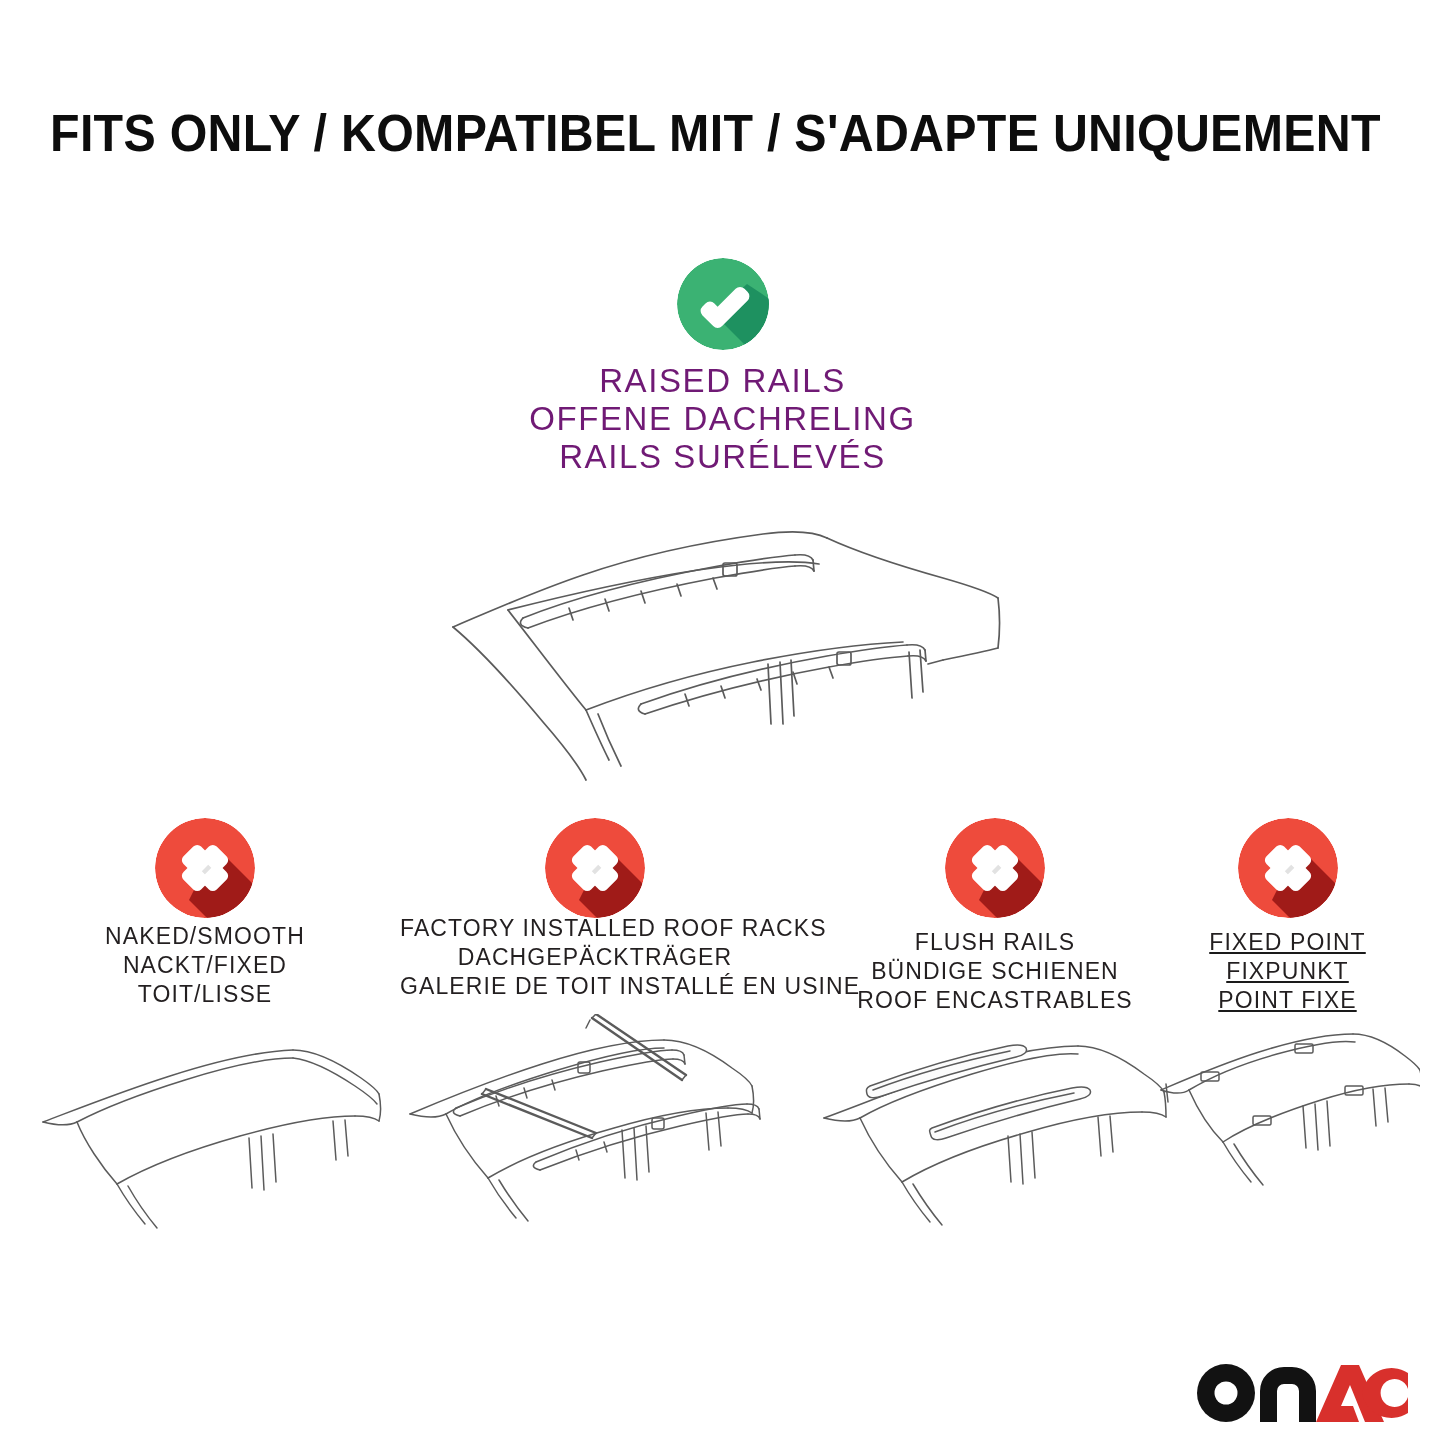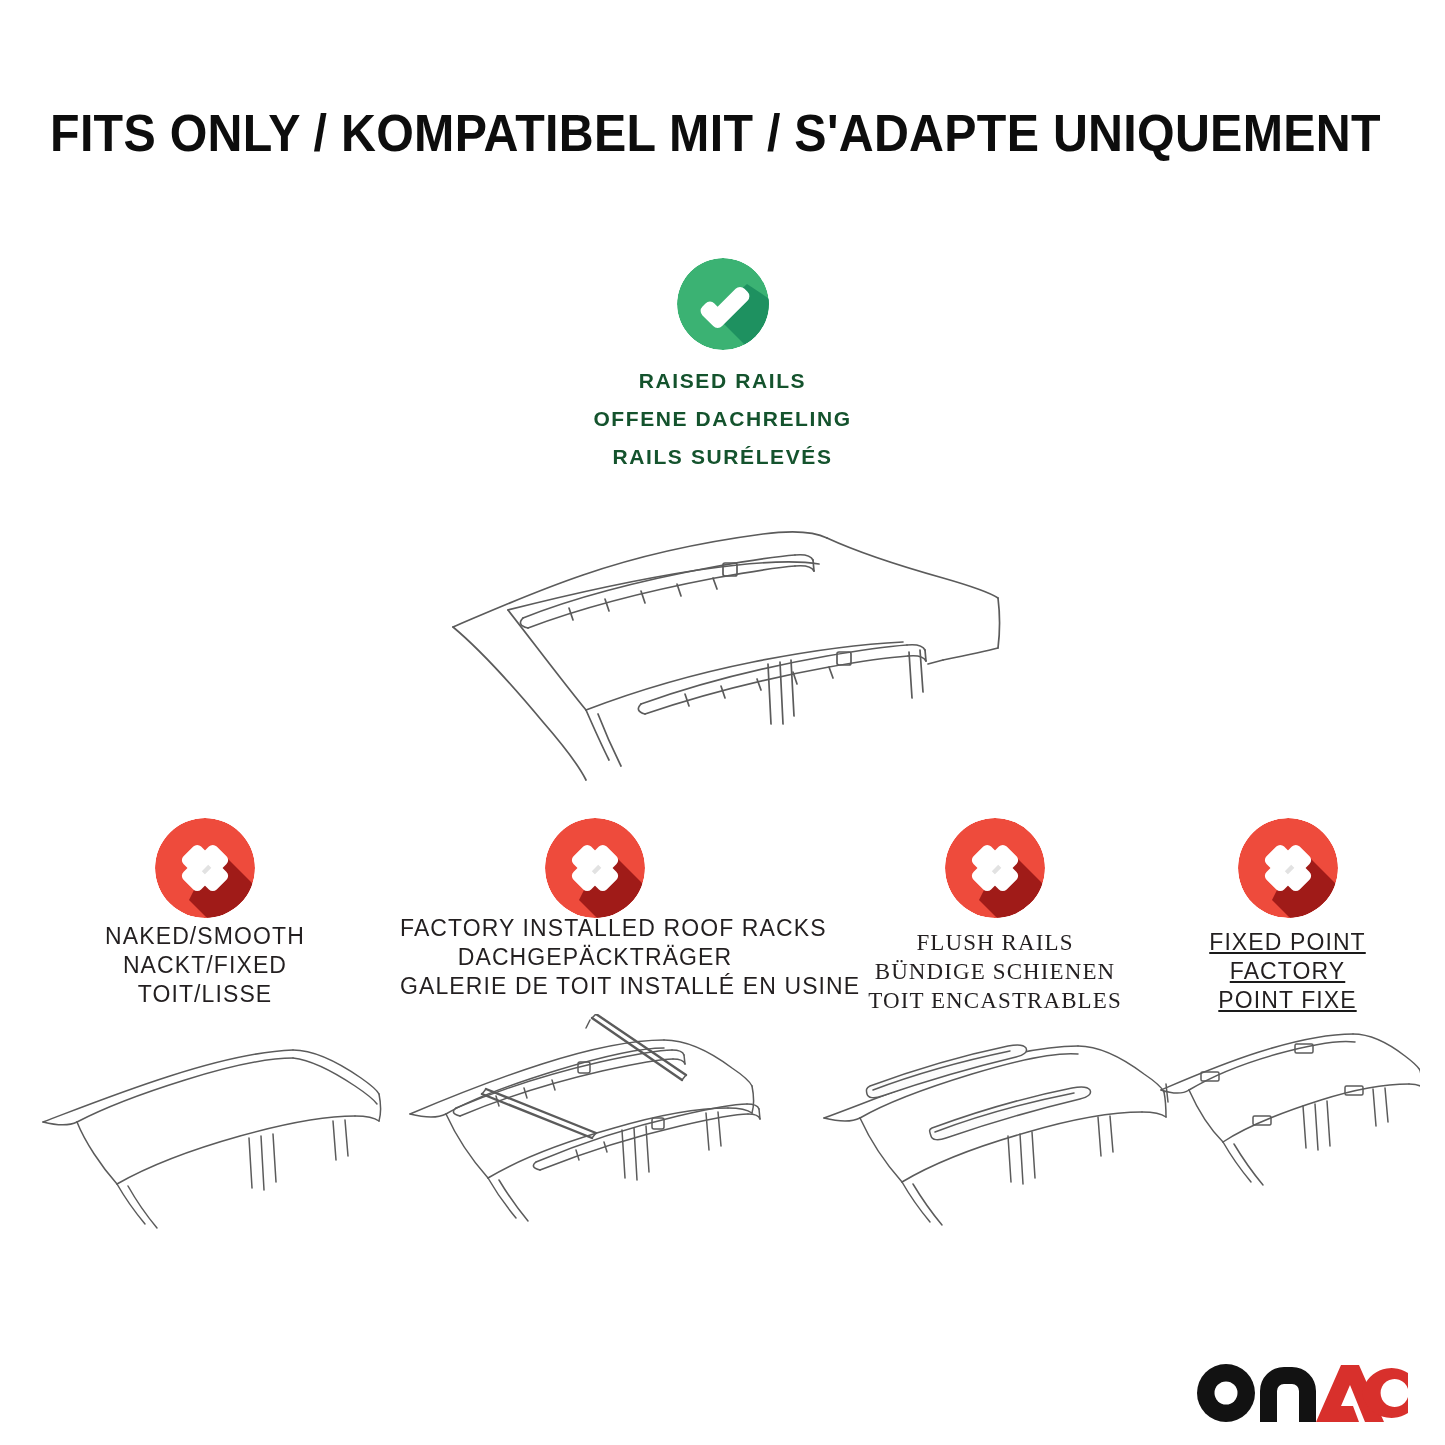--- a/index.html
+++ b/index.html
@@ -60,25 +60,25 @@
     height: 92px;
   }
   #fits-labels {
     position: absolute;
     top: 362px;
     left: 0;
     width: 1445px;
     text-align: center;
   }
   .fits-line {
-    font-size: 21px;
+    font-size: 33px;
     line-height: 38px;
-    font-weight: 700;
+    font-weight: 400;
     letter-spacing: 1.6px;
-    color: #14532d;
+    color: #701a75;
     white-space: nowrap;
   }
 
   #main-illustration {
     position: absolute;
     top: 492px;
     left: 50%;
     margin-left: -300px;
     width: 600px;
     height: 300px;
@@ -120,21 +120,21 @@
   #col-2 { left: 810px;  width: 370px; }
   #col-3 { left: 1155px; width: 265px; }
 
   #col-0 .col-icon { left: 130px; }
   #col-1 .col-icon { left: 145px; }
   #col-2 .col-icon { left: 135px; }
   #col-3 .col-icon { left: 83px; }
 
   #col-0 .col-labels { top: 104px; text-align: center; }
   #col-1 .col-labels { top: 96px; }
-  #col-2 .col-labels { top: 110px; font-family: Liberation Serif, serif; }
+  #col-2 .col-labels { top: 110px; }
   #col-3 .col-labels { top: 110px; text-decoration: underline; }
 
   #col-0 .col-illustration { top: 208px; height: 230px; }
   #col-1 .col-illustration { top: 196px; height: 240px; }
   #col-2 .col-illustration { top: 206px; height: 230px; }
   #col-3 .col-illustration { top: 206px; height: 230px; }
 
   
   #omac-logo {
     position: absolute;
@@ -380,21 +380,21 @@
         <path d="M61.7 28.5 L71.5 38.3 A5.5 5.5 0 0 1 71.5 46.1 L46.1 71.5 A5.5 5.5 0 0 1 38.3 71.5 L28.5 61.7 A5.5 5.5 0 0 1 28.5 53.9 L53.9 28.5 A5.5 5.5 0 0 1 61.7 28.5 Z" fill="#ffffff"></path>
         <path d="M53.2 46.8 L46.8 53.2 L57.8 64.2 A5.5 5.5 0 0 0 65.6 64.2 L64.2 57.8 Z" fill="#E2E2E2"></path>
         <path d="M61.7 71.5 L71.5 61.7 A5.5 5.5 0 0 0 71.5 53.9 L61.9 44.3 L44.3 61.9 L53.9 71.5 A5.5 5.5 0 0 0 61.7 71.5 Z" fill="#ffffff"></path>
       </g>
     </svg>
   </div>
 
   <div class="col-labels">
     <div class="col-line">FLUSH RAILS</div>
     <div class="col-line">BÜNDIGE SCHIENEN</div>
-    <div class="col-line">TOIT ENCASTRABLES</div>
+    <div class="col-line">ROOF ENCASTRABLES</div>
   </div>
 
   <div class="col-illustration">
     <svg width="370" height="230" viewBox="0 0 370 230" aria-hidden="true">
       <g fill="none" stroke="#5b5b5b" stroke-width="1.5" stroke-linecap="round" stroke-linejoin="round">
         <path d="M14 94 C52 80 96 62 146 46 C196 30 240 22 268 22"></path>
         <path d="M268 22 C288 22 310 32 334 50 C346 58 352 64 354 68"></path>
         <path d="M14 94 C30 98 42 98 50 94"></path>
         <path d="M50 94 C74 80 116 64 162 50 C208 36 246 28 268 30"></path>
         <path d="M50 94 C60 116 76 140 92 158"></path>
@@ -436,21 +436,21 @@
         <path d="M38.3 28.5 L28.5 38.3 A5.5 5.5 0 0 0 28.5 46.1 L40.2 57.8 A5.5 5.5 0 0 0 48 57.8 L57.8 48 A5.5 5.5 0 0 0 57.8 40.2 L46.1 28.5 A5.5 5.5 0 0 0 38.3 28.5 Z" fill="#ffffff"></path>
         <path d="M61.7 28.5 L71.5 38.3 A5.5 5.5 0 0 1 71.5 46.1 L46.1 71.5 A5.5 5.5 0 0 1 38.3 71.5 L28.5 61.7 A5.5 5.5 0 0 1 28.5 53.9 L53.9 28.5 A5.5 5.5 0 0 1 61.7 28.5 Z" fill="#ffffff"></path>
         <path d="M53.2 46.8 L46.8 53.2 L57.8 64.2 A5.5 5.5 0 0 0 65.6 64.2 L64.2 57.8 Z" fill="#E2E2E2"></path>
         <path d="M61.7 71.5 L71.5 61.7 A5.5 5.5 0 0 0 71.5 53.9 L61.9 44.3 L44.3 61.9 L53.9 71.5 A5.5 5.5 0 0 0 61.7 71.5 Z" fill="#ffffff"></path>
       </g>
     </svg>
   </div>
 
   <div class="col-labels">
     <div class="col-line">FIXED POINT</div>
-    <div class="col-line">FACTORY</div>
+    <div class="col-line">FIXPUNKT</div>
     <div class="col-line">POINT FIXE</div>
   </div>
 
   <div class="col-illustration">
     <svg width="265" height="230" viewBox="0 0 265 230" aria-hidden="true">
       <g fill="none" stroke="#5b5b5b" stroke-width="1.5" stroke-linecap="round" stroke-linejoin="round">
         <path d="M6 66 C34 54 66 40 104 28 C142 16 176 10 198 10"></path>
         <path d="M198 10 C214 10 232 18 250 32 C258 38 263 43 265 46"></path>
         <path d="M6 66 C18 70 28 70 34 66"></path>
         <path d="M34 66 C54 54 86 40 122 30 C158 20 186 16 200 18"></path>

